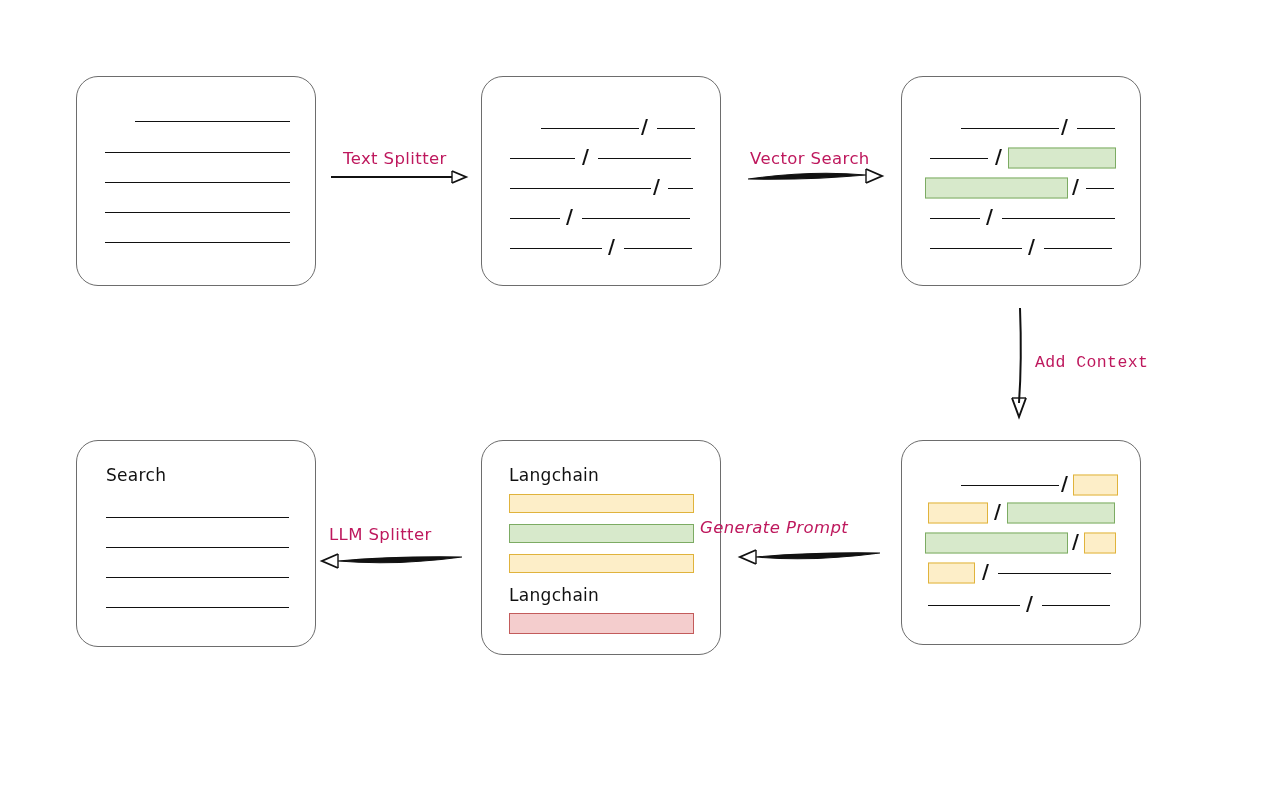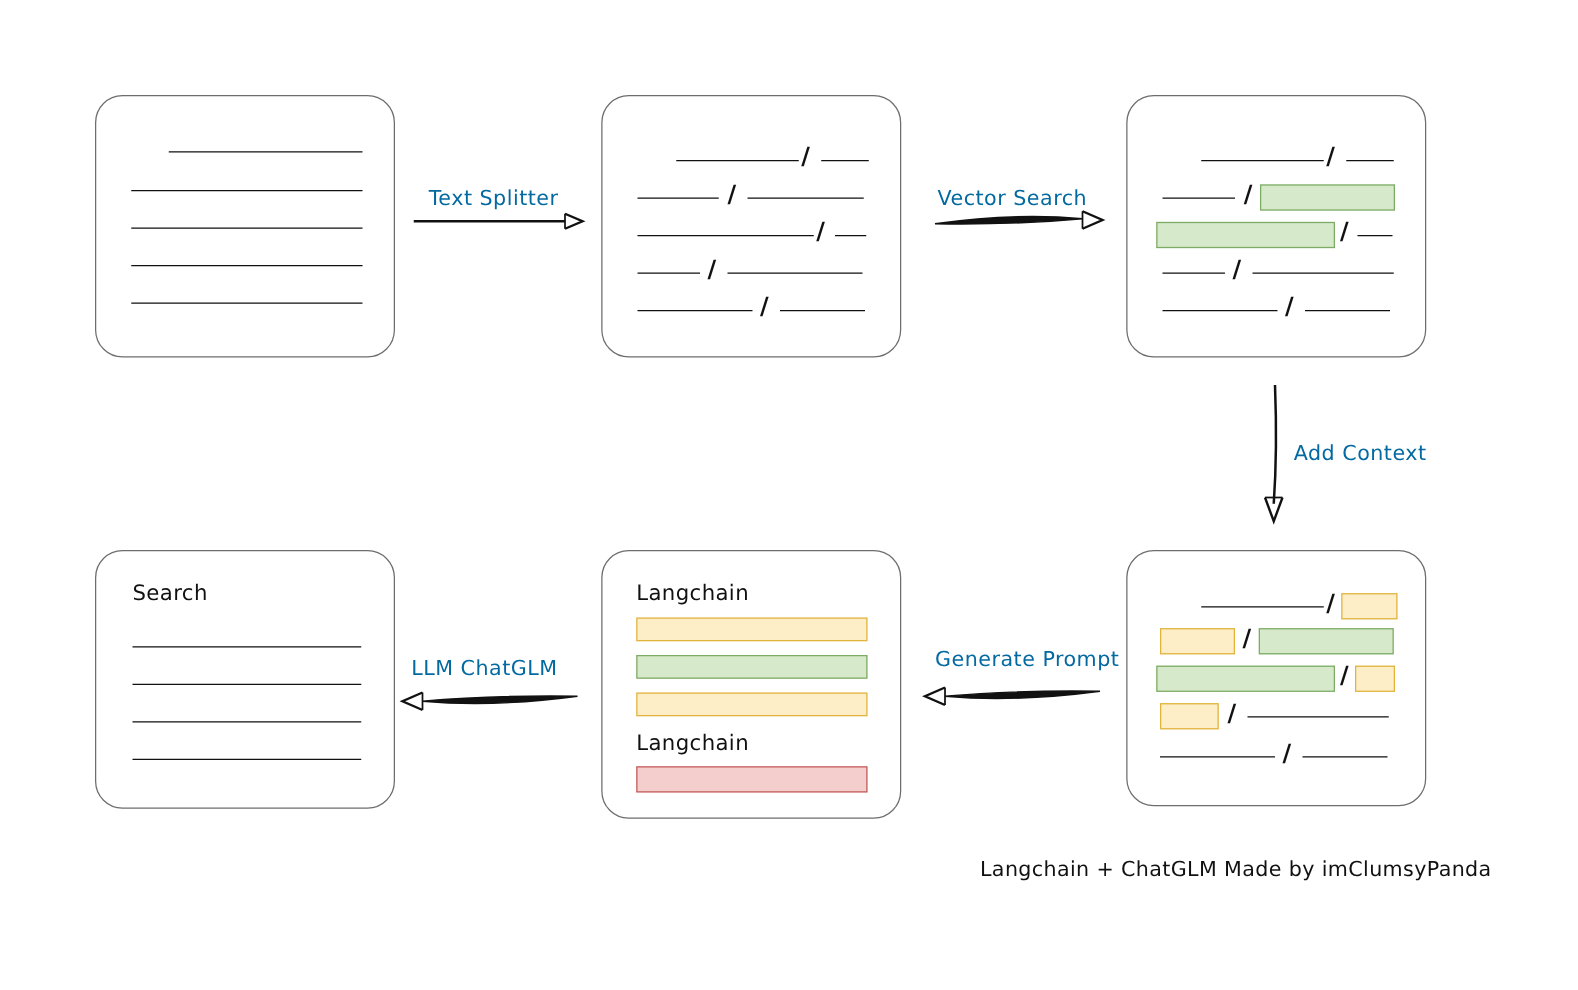--- a/index.html
+++ b/index.html
@@ -29,21 +29,21 @@
     border: 1.4px solid #6d6d6d;
     border-radius: 22px;
     background: #ffffff;
   }
 
   
   .edge-label {
     position: absolute;
     font-family: "DejaVu Sans", sans-serif;
     font-size: 16.5px;
-    color: #0369a1;
+    color: #be185d;
     white-space: nowrap;
     letter-spacing: 0.4px;
   }
   .card-heading {
     position: absolute;
     font-family: "DejaVu Sans", sans-serif;
     font-size: 17px;
     color: #111111;
     white-space: nowrap;
     letter-spacing: 0.3px;
@@ -205,19 +205,18 @@
 
     <g>
       <path d="M462 557 Q395 566 338 561 Q395 556 462 557 Z" fill="#111111" stroke="#111111" stroke-width="1.1"></path>
       <path d="M338 554 L322 561 L338 568" fill="none" stroke="#111111" stroke-width="1.9"></path>
       <line x1="338" y1="554" x2="338" y2="568" stroke="#111111" stroke-width="1.4"></line>
     </g>
   </svg>
 
   <div class="edge-label" id="label-text-splitter" style="left: 343px; top: 149px;">Text Splitter</div>
   <div class="edge-label" id="label-vector-search" style="left: 750px; top: 149px;">Vector Search</div>
-  <div class="edge-label" id="label-add-context" style="left: 1035px; top: 353px;">Add Context</div>
-  <div class="edge-label" id="label-generate-prompt" style="left: 748px; top: 518px;">Generate Prompt</div>
-  <div class="edge-label" id="label-llm-response" style="left: 329px; top: 525px;">LLM ChatGLM</div>
-
-  <div class="footer-note" id="footer-note" style="left: 784px; top: 686px;">Langchain + ChatGLM Made by imClumsyPanda</div>
+  <div class="edge-label" id="label-add-context" style="left: 1035px; top: 353px; font-family: Liberation Mono, monospace;">Add Context</div>
+  <div class="edge-label" id="label-generate-prompt" style="left: 700px; top: 518px; font-style: italic;">Generate Prompt</div>
+  <div class="edge-label" id="label-llm-response" style="left: 329px; top: 525px;">LLM Splitter</div>
+
 
 </div>
 
 </body></html>

